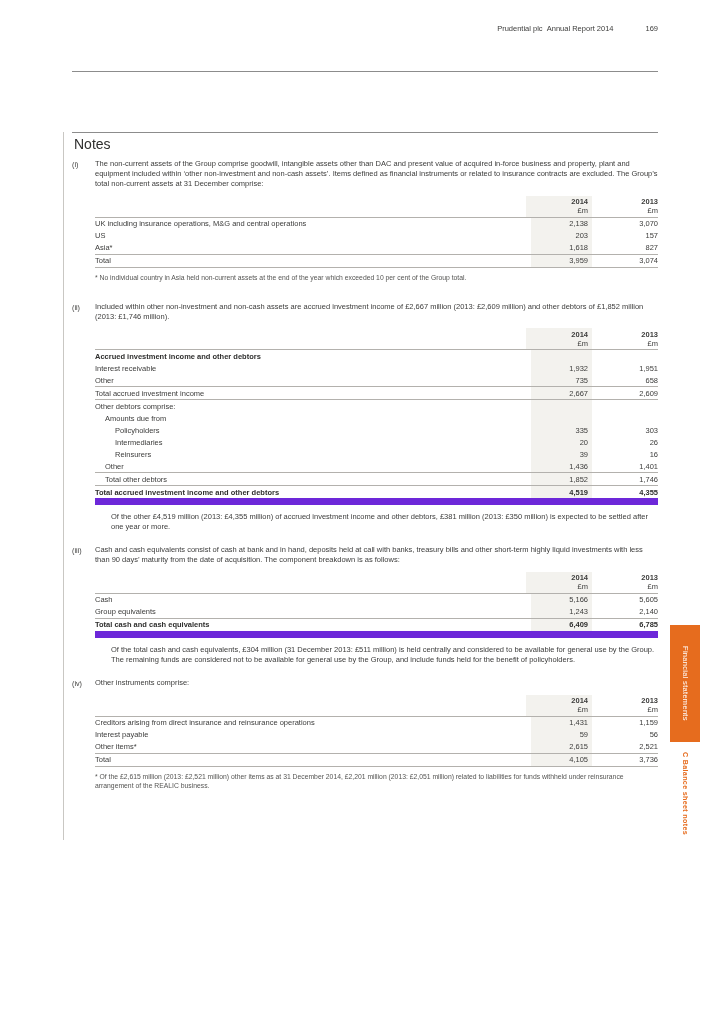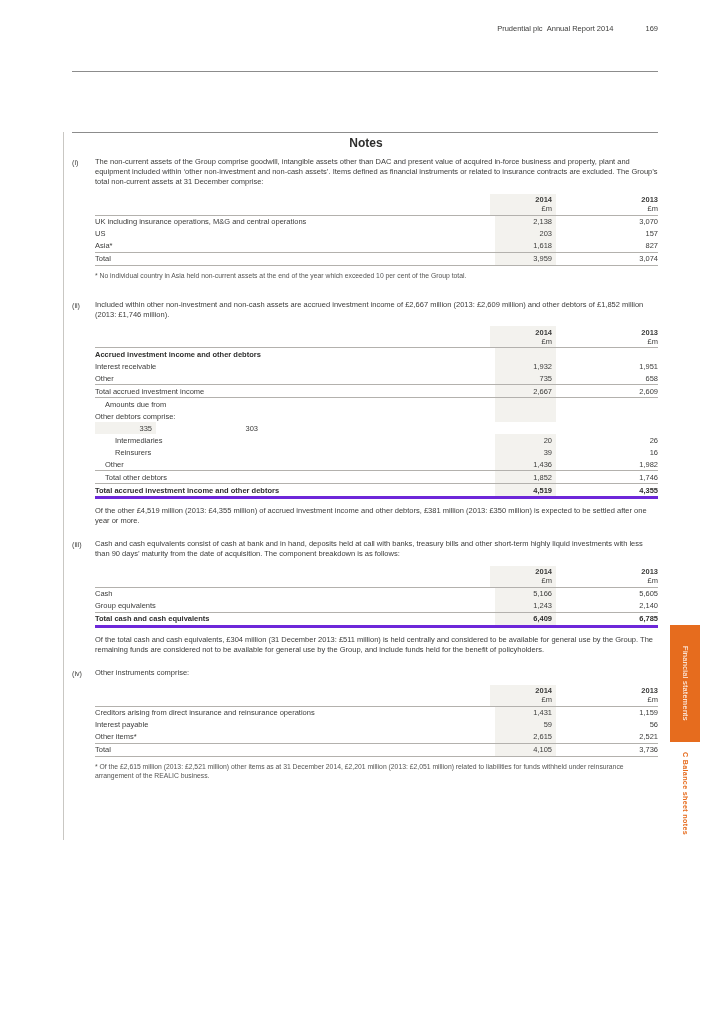--- a/index.html
+++ b/index.html
@@ -5,40 +5,40 @@
   html,body{margin:0;padding:0;background:#ffffff;}
   .page{position:relative;width:720px;height:840px;background:#ffffff;overflow:hidden;
         font-family:"Liberation Sans","DejaVu Sans",sans-serif;color:#3c3c3b;}
   .page-header{position:absolute;top:24px;left:72px;width:586px;display:flex;
         justify-content:flex-end;align-items:baseline;font-size:7.5px;}
   .page-header .pagenum{margin-left:32px;}
   .top-rule{position:absolute;top:71px;left:72px;width:586px;height:1px;background:#8c8c8c;}
   .left-rule{position:absolute;top:132px;left:63px;width:1px;height:830px;background:#c9c7c3;}
   .content{position:absolute;top:132px;left:72px;width:586px;}
   .heading-rule{height:1px;background:#8c8c8c;}
-  .notes-heading{font-size:12px;font-weight:bold;margin:3px 0 7px 2px;color:#2e2e2d;text-align:center;}
+  .notes-heading{font-size:14px;font-weight:normal;margin:3px 0 7px 2px;color:#2e2e2d;}
   .note{display:flex;margin-bottom:13px;}
   .note-id{flex:0 0 23px;font-size:7.2px;padding-top:1px;}
   .note-body{flex:1;min-width:0;}
   .para{font-size:7.5px;line-height:1.32;margin:0 0 7px 0;}
-  .after-para{margin:7px 0 0 0;}
+  .after-para{margin:7px 0 0 16px;}
   .table{width:100%;font-size:7.5px;margin-top:2px;}
   .trow{display:flex;}
   .tlabel{flex:1;padding:1.5px 4px 1.5px 0;}
   .tv{flex:0 0 55px;text-align:right;padding:1.5px 4px 1.5px 2px;}
-  .tv.c2013{flex:0 0 64px;padding-right:0;margin-left:36px;}
+  .tv.c2013{flex:0 0 64px;padding-right:0;}
   .shaded{background:#f3f2ee;}
   .yr{font-weight:bold;padding-left:43px;}
   .unit{font-weight:normal;}
   .bold{font-weight:bold;color:#2e2e2d;}
   .ind1{padding-left:10px;}
   .ind2{padding-left:20px;}
   .bb-light{border-bottom:1px solid #b3b1ad;}
   .bt-light{border-top:1px solid #b3b1ad;}
-  .bb-strong{border-bottom:3px solid #6d28d9;}
+  .bb-strong{border-bottom:7px solid #6d28d9;}
   .footnote{font-size:6.8px;line-height:1.35;color:#555553;margin-top:5px;}
   .side-tab{position:absolute;left:670px;top:625px;width:30px;height:117px;
         display:flex;align-items:center;justify-content:center;}
   .side-tab span{writing-mode:vertical-rl;font-size:7.5px;color:#ffffff;letter-spacing:0.3px;}
   .side-section{position:absolute;left:674px;top:752px;width:22px;height:130px;
         display:flex;align-items:flex-start;justify-content:center;}
   .side-section span{writing-mode:vertical-rl;font-size:7.2px;font-weight:bold;letter-spacing:0.3px;}
 </style>
 </head>
 <body>
@@ -116,47 +116,48 @@
             <div class="tlabel">Other</div>
             <div class="tv shaded">735</div>
             <div class="tv c2013">658</div>
           </div>
           <div class="trow bt-light bb-light">
             <div class="tlabel">Total accrued investment income</div>
             <div class="tv shaded">2,667</div>
             <div class="tv c2013">2,609</div>
           </div>
           <div class="trow">
+            <div class="tlabel">Other debtors comprise:</div>
+            <div class="tv shaded"></div>
+            <div class="tv c2013"></div>
+          </div>
+          <div class="trow">
             <div class="tlabel ind1">Amounts due from</div>
             <div class="tv shaded"></div>
             <div class="tv c2013"></div>
           </div>
           <div class="trow">
-            <div class="tlabel">Other debtors comprise:</div>
-            <div class="tv shaded"></div>
-            <div class="tv c2013"></div>
-          </div>
-          <div class="trow">
+            <div class="tlabel ind2">Policyholders</div>
             <div class="tv shaded">335</div>
             <div class="tv c2013">303</div>
           </div>
           <div class="trow">
             <div class="tlabel ind2">Intermediaries</div>
             <div class="tv shaded">20</div>
             <div class="tv c2013">26</div>
           </div>
           <div class="trow">
             <div class="tlabel ind2">Reinsurers</div>
             <div class="tv shaded">39</div>
             <div class="tv c2013">16</div>
           </div>
           <div class="trow">
             <div class="tlabel ind1">Other</div>
             <div class="tv shaded">1,436</div>
-            <div class="tv c2013">1,982</div>
+            <div class="tv c2013">1,401</div>
           </div>
           <div class="trow bt-light bb-light">
             <div class="tlabel ind1">Total other debtors</div>
             <div class="tv shaded">1,852</div>
             <div class="tv c2013">1,746</div>
           </div>
           <div class="trow bb-strong">
             <div class="tlabel bold">Total accrued investment income and other debtors</div>
             <div class="tv shaded bold">4,519</div>
             <div class="tv c2013 bold">4,355</div>

